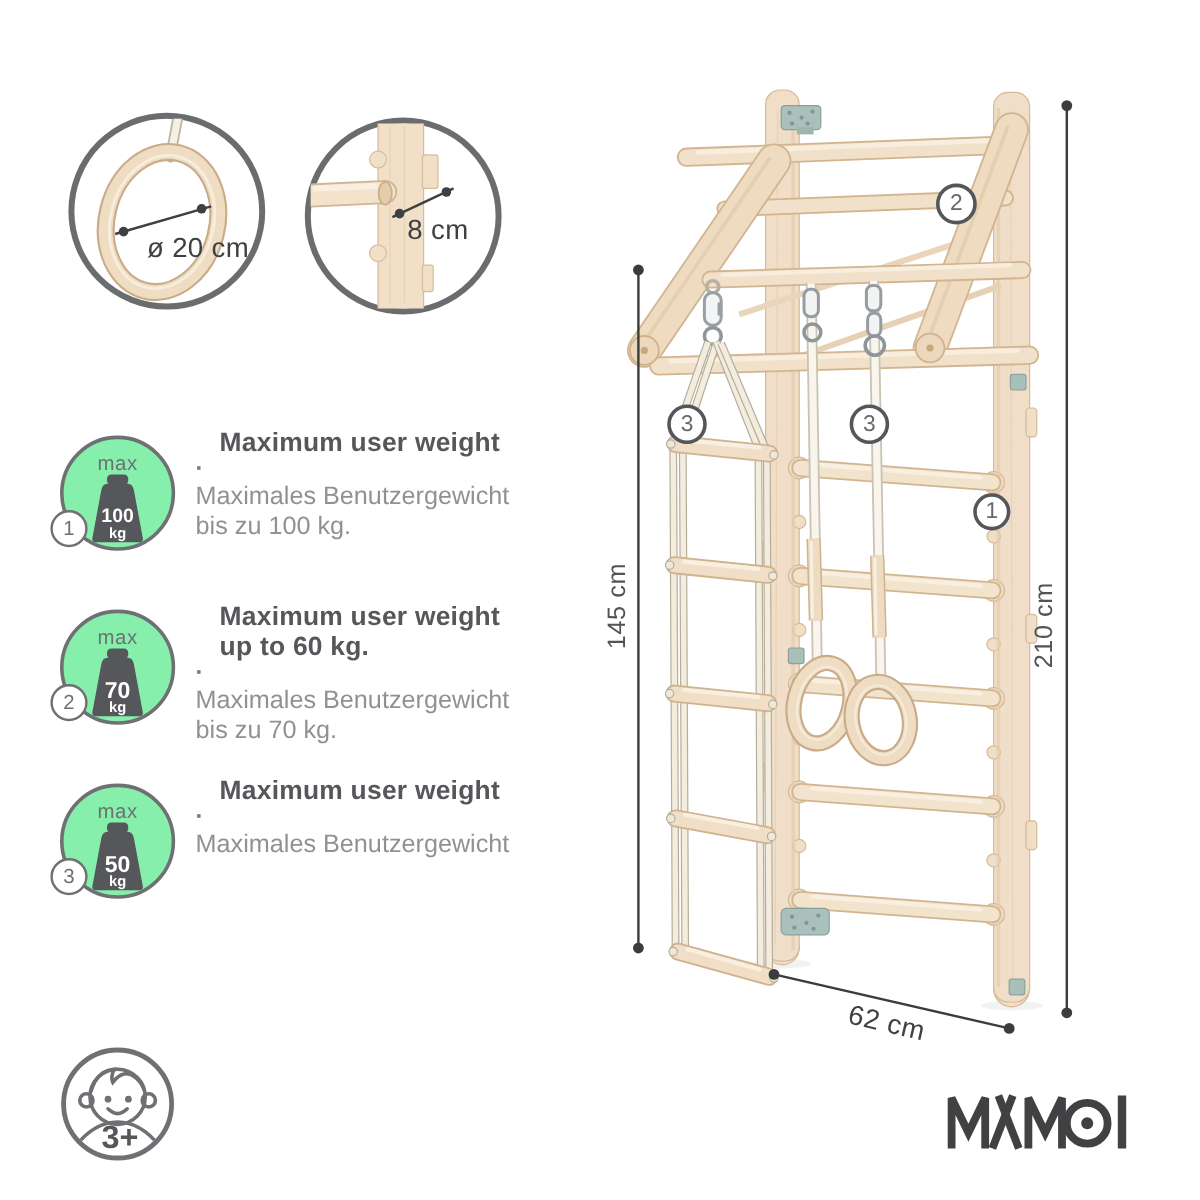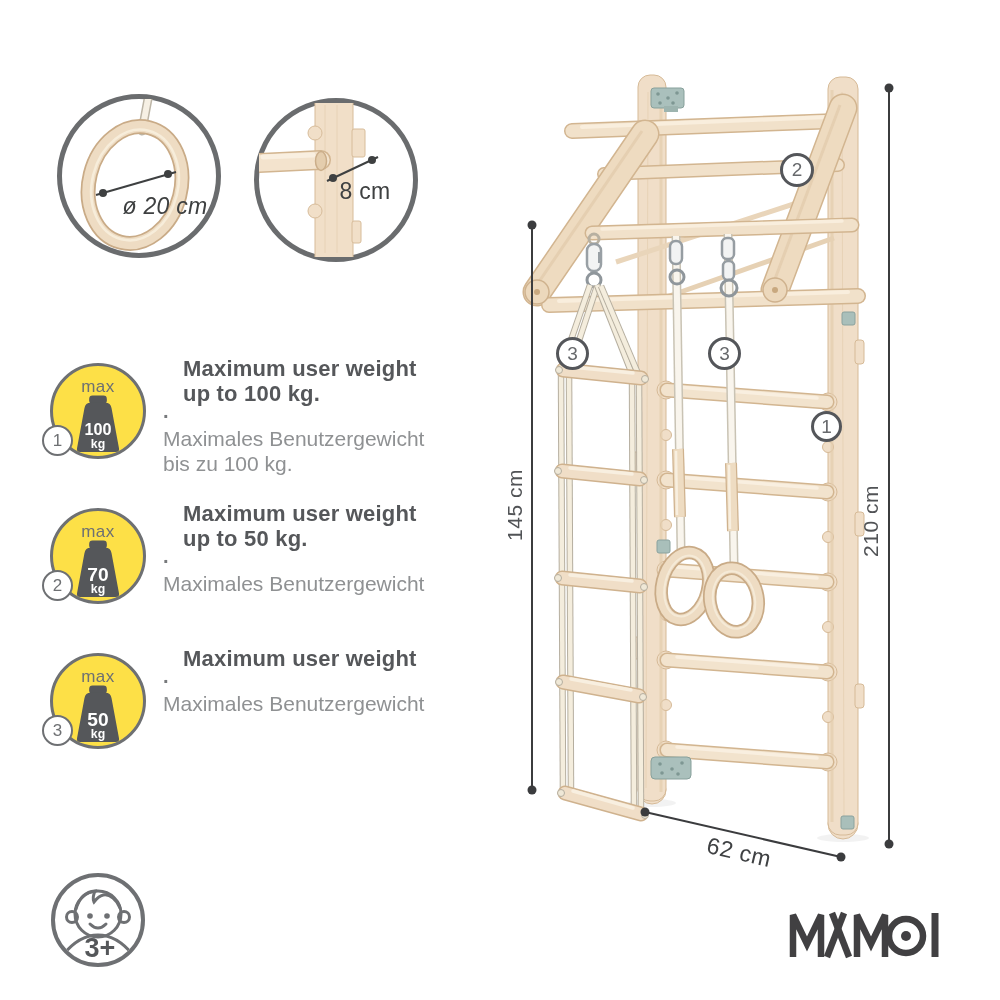--- a/index.html
+++ b/index.html
@@ -8,28 +8,28 @@
   #page { position:relative; width:1000px; height:1000px; background:#ffffff; overflow:hidden; }
   svg { display:block; }
   svg text { font-family:"Liberation Sans", sans-serif; }
 
   
   .inset { position:absolute; border:5px solid #6a6c6e; border-radius:50%; background:#fff; z-index:2; }
   #inset-ring { left:57px; top:94px; width:164px; height:164px; }
   #inset-bar  { left:254px; top:98px; width:164px; height:164px; }
   .inset svg { position:absolute; left:0; top:0; }
   .inset-label { position:absolute; color:#3e4041; font-size:23px; letter-spacing:.3px; text-align:center; z-index:4; }
-  #ring-label { left:103px; top:193px; width:124px;font-style:italic; }
+  #ring-label { left:103px; top:193px; width:124px; }
   #bar-label  { left:315px; top:178px; width:100px; }
 
   
   .spec { position:absolute; left:40px; width:440px; height:125px; }
   #spec-1 { top:353px; } #spec-2 { top:498px; } #spec-3 { top:643px; }
   .spec-circle { position:absolute; left:10px; top:10px; width:96px; height:96px;
-                 border:3px solid #6e7073; border-radius:50%; background:#fde047; }
+                 border:3px solid #6e7073; border-radius:50%; background:#86efac; }
   .spec-max { position:absolute; top:11px; width:100%; text-align:center; font-size:17px;
               color:#6e7073; letter-spacing:.5px; }
   .spec-circle svg { position:absolute; left:21px; top:29px; }
   .w-val { font-weight:bold; fill:#ffffff; }
   .w-unit { font-weight:bold; fill:#ffffff; font-size:12.5px; }
   #spec-1 .w-val { font-size:16.5px; }
   #spec-2 .w-val, #spec-3 .w-val { font-size:19.5px; }
   .spec-badge { position:absolute; left:2px; top:72px; width:31px; height:31px; background:#fff;
                 border:2.5px solid #6e7073; border-radius:50%; color:#6e7073; font-size:17px;
                 display:flex; align-items:center; justify-content:center; z-index:2; }
@@ -110,43 +110,43 @@
       <svg width="48" height="57" viewBox="0 0 48 58">
         <rect x="15" y="0.5" width="18" height="8.5" rx="3.5" fill="#55575a"></rect>
         <path d="M6,58 Q2,58 2.6,54.5 L10.2,13.5 Q11.2,8 16.5,8 L31.5,8 Q36.8,8 37.8,13.5 L45.4,54.5 Q46,58 42,58 Z" fill="#55575a"></path>
         <text class="w-val" x="24" y="41" text-anchor="middle">100</text>
         <text class="w-unit" x="24" y="54" text-anchor="middle">kg</text>
       </svg>
     </div>
     <div class="spec-badge">1</div>
     <div class="spec-text">
       <div class="spec-title">Maximum user weight</div>
-      <div class="spec-title">up to 100 kg.</div>
       <div class="spec-sep">·</div>
       <div class="spec-sub">Maximales Benutzergewicht</div>
       <div class="spec-sub">bis zu 100 kg.</div>
     </div>
   </div>
 
   <div class="spec" id="spec-2">
     <div class="spec-circle">
       <div class="spec-max">max</div>
       <svg width="48" height="57" viewBox="0 0 48 58">
         <rect x="15" y="0.5" width="18" height="8.5" rx="3.5" fill="#55575a"></rect>
         <path d="M6,58 Q2,58 2.6,54.5 L10.2,13.5 Q11.2,8 16.5,8 L31.5,8 Q36.8,8 37.8,13.5 L45.4,54.5 Q46,58 42,58 Z" fill="#55575a"></path>
         <text class="w-val" x="24" y="42" text-anchor="middle">70</text>
         <text class="w-unit" x="24" y="54" text-anchor="middle">kg</text>
       </svg>
     </div>
     <div class="spec-badge">2</div>
     <div class="spec-text">
       <div class="spec-title">Maximum user weight</div>
-      <div class="spec-title">up to 50 kg.</div>
+      <div class="spec-title">up to 60 kg.</div>
       <div class="spec-sep">·</div>
       <div class="spec-sub">Maximales Benutzergewicht</div>
+      <div class="spec-sub">bis zu 70 kg.</div>
     </div>
   </div>
 
   <div class="spec" id="spec-3">
     <div class="spec-circle">
       <div class="spec-max">max</div>
       <svg width="48" height="57" viewBox="0 0 48 58">
         <rect x="15" y="0.5" width="18" height="8.5" rx="3.5" fill="#55575a"></rect>
         <path d="M6,58 Q2,58 2.6,54.5 L10.2,13.5 Q11.2,8 16.5,8 L31.5,8 Q36.8,8 37.8,13.5 L45.4,54.5 Q46,58 42,58 Z" fill="#55575a"></path>
         <text class="w-val" x="24" y="42" text-anchor="middle">50</text>

